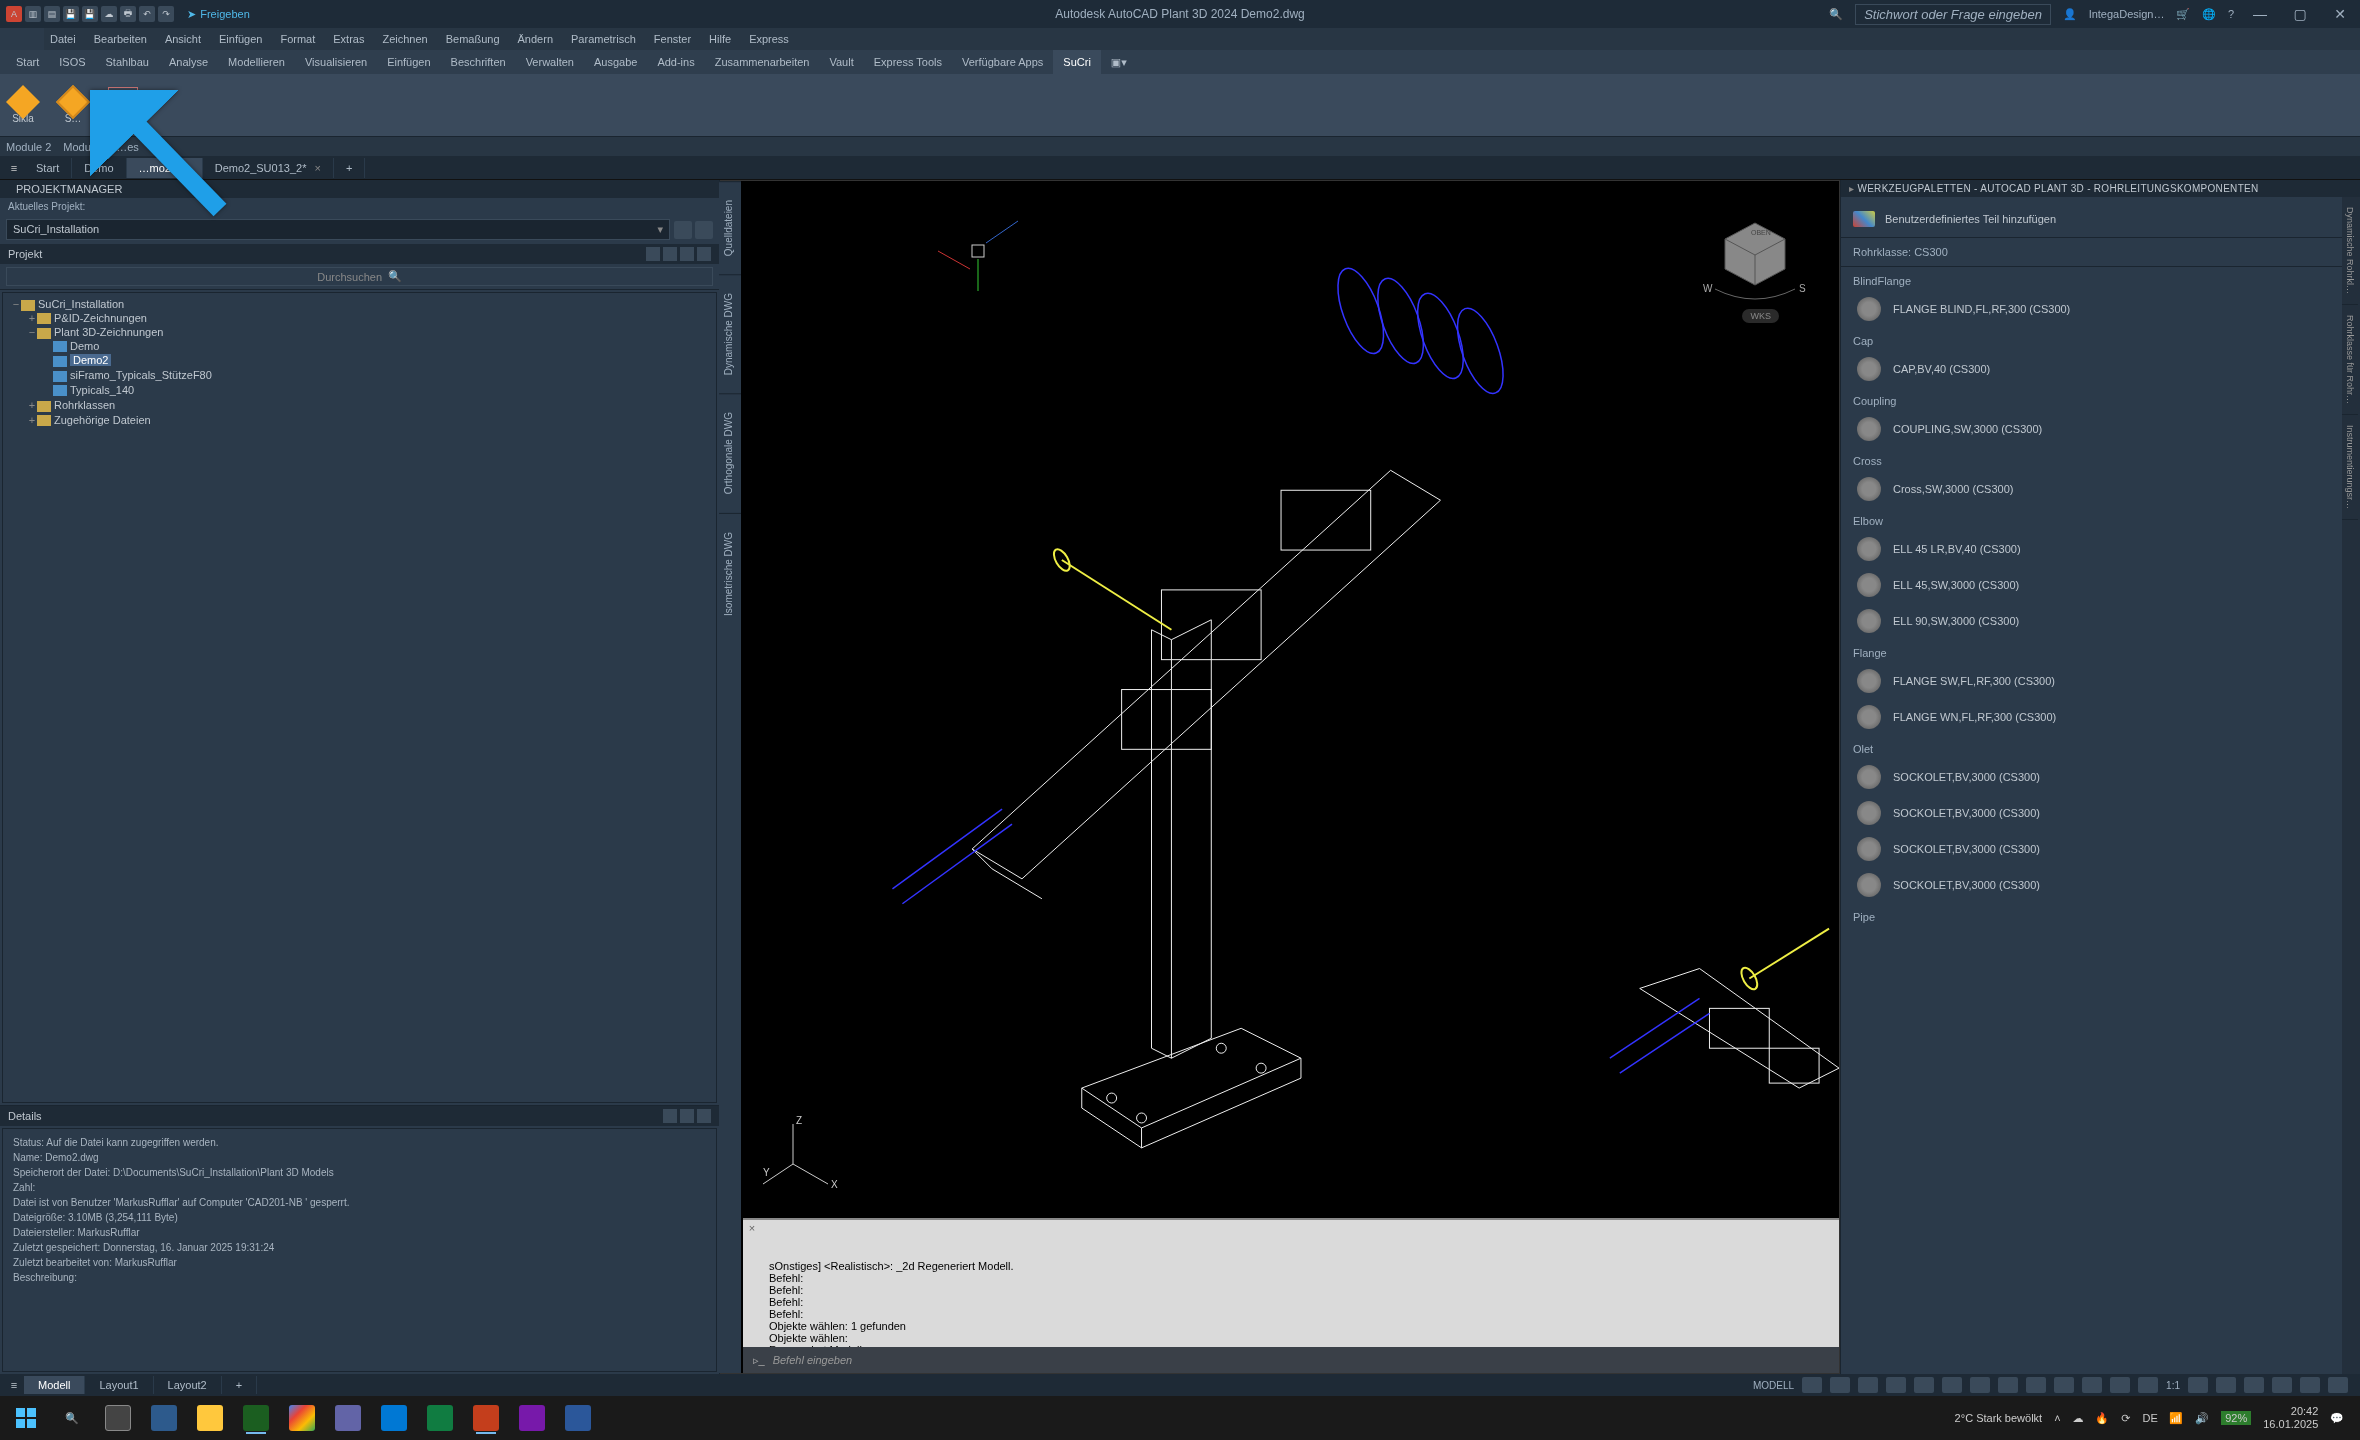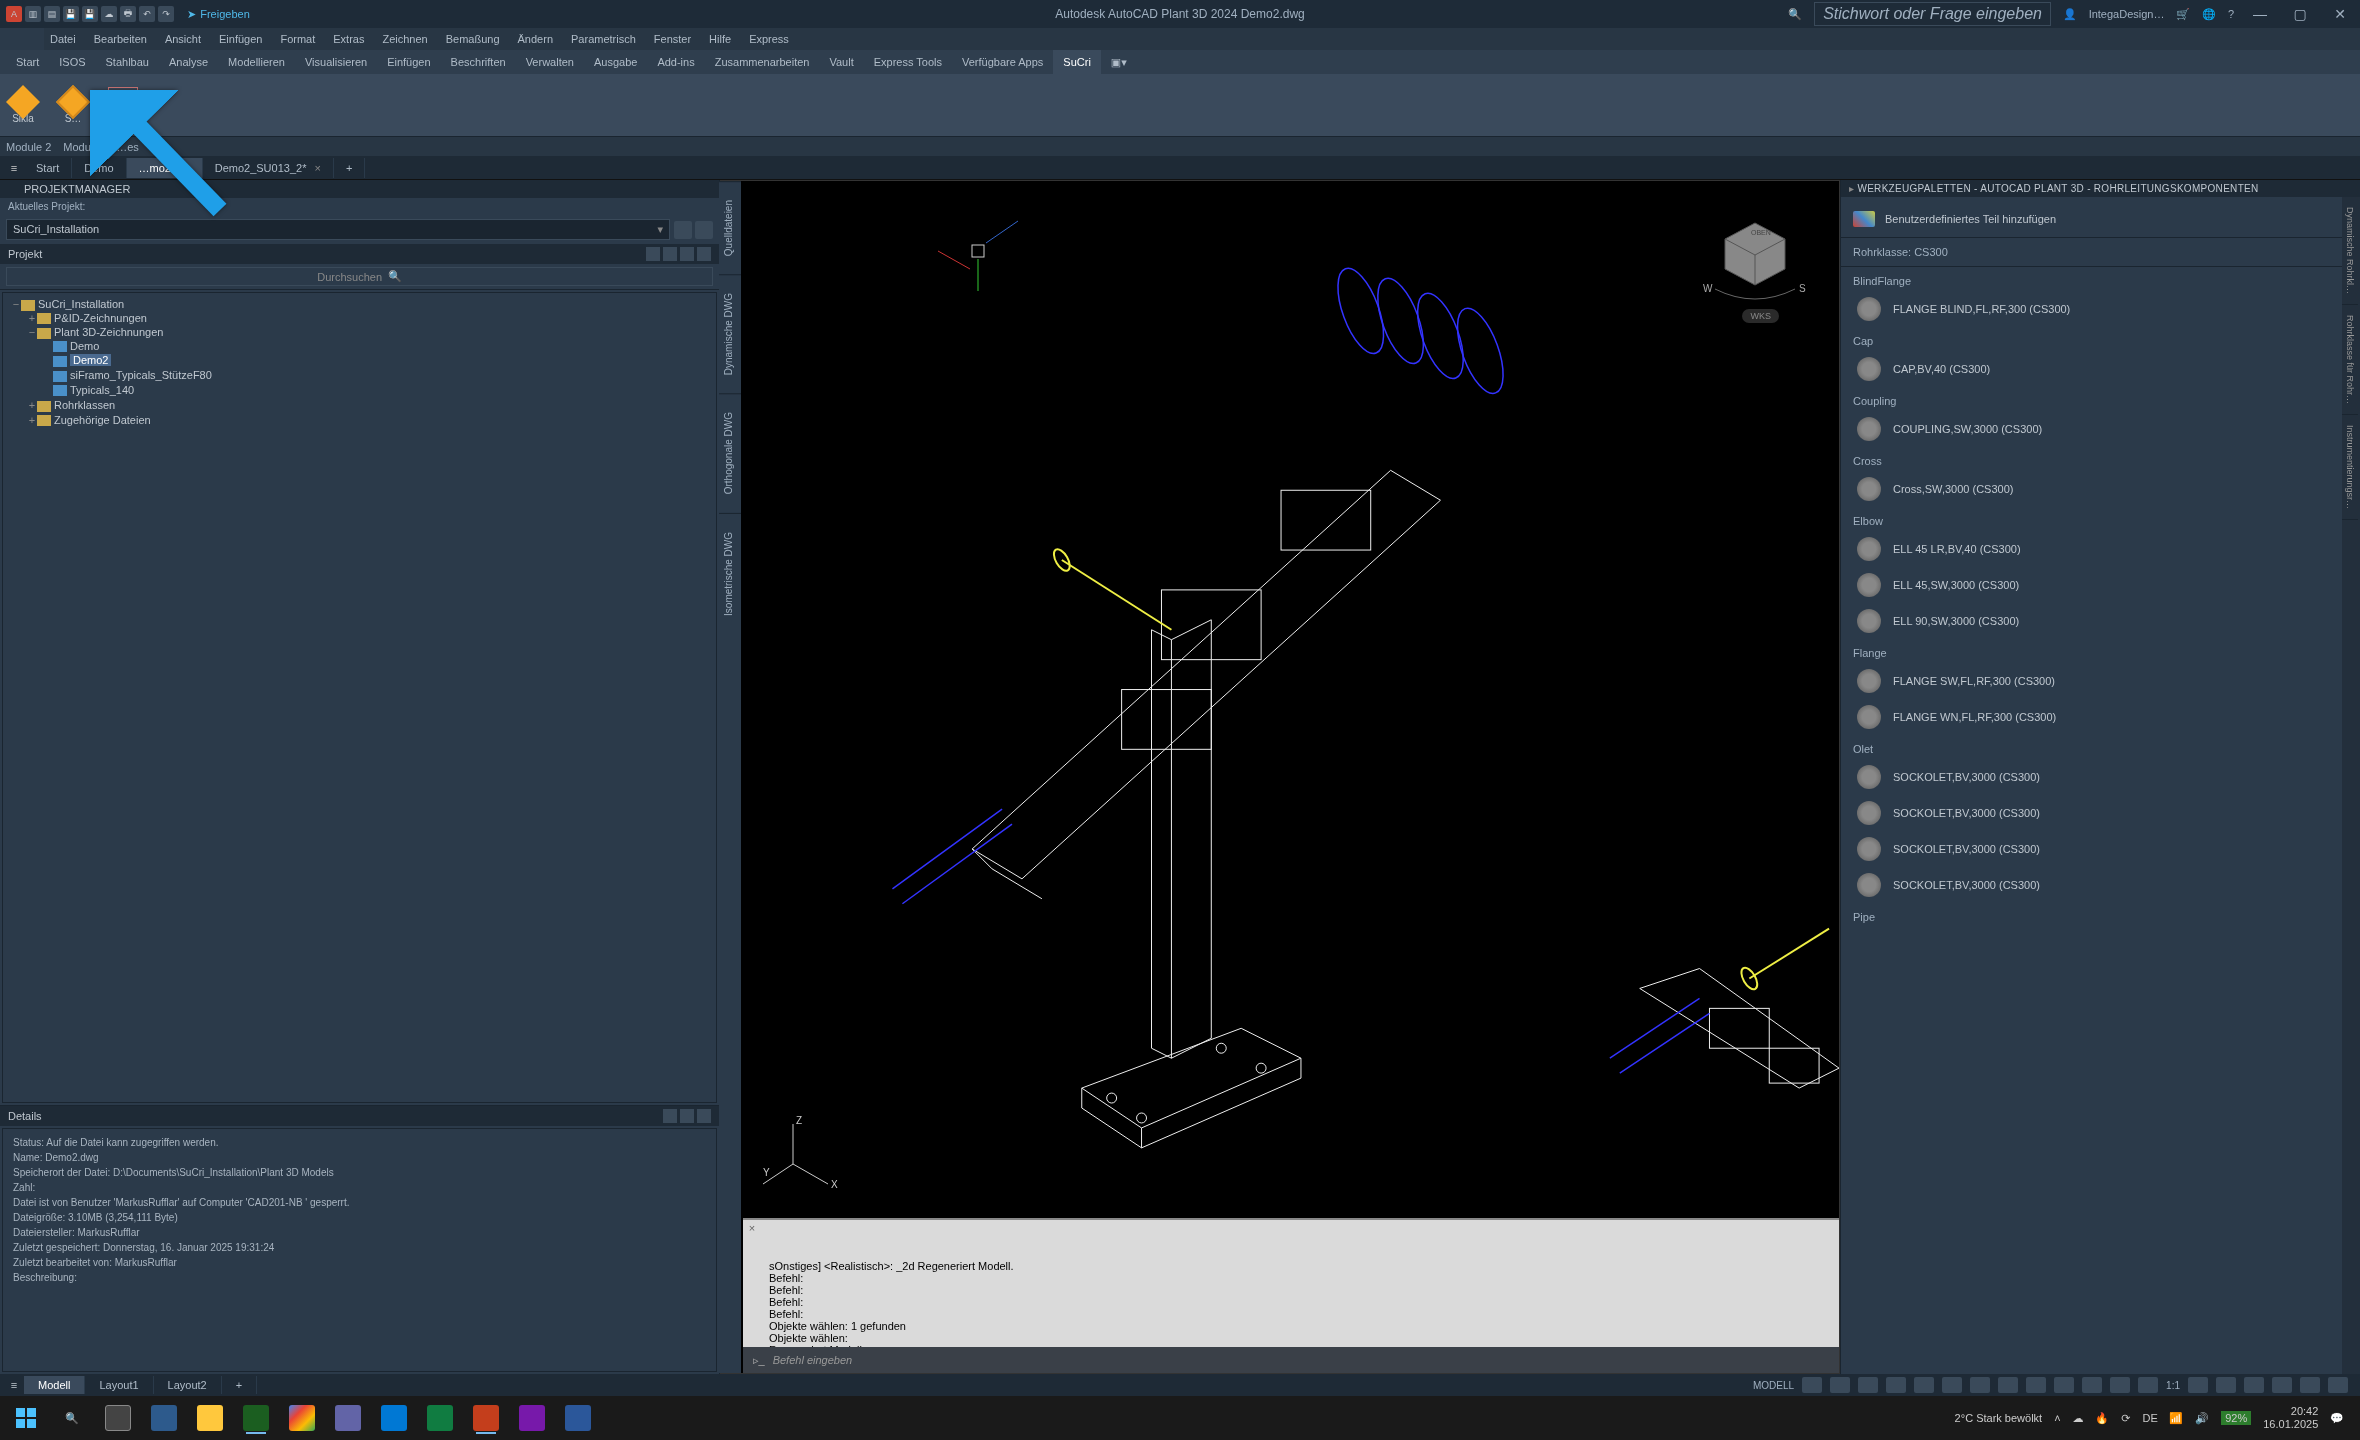--- a/index.html
+++ b/index.html
@@ -6,21 +6,21 @@
 body { background: #2b3a4a; color: #c0c8d0; font-size: 11px; overflow: hidden; width: 2360px; height: 1440px; position: relative; }
 
 
 .titlebar { height: 28px; background: #1e2b38; display: flex; align-items: center; padding: 0 6px; }
 .titlebar .qat { display: flex; gap: 3px; align-items: center; }
 .titlebar .qat .ico { width: 16px; height: 16px; background: #3a4a5a; border-radius: 2px; display: flex; align-items: center; justify-content: center; font-size: 9px; }
 .titlebar .qat .ico.red { background: #c43; }
 .titlebar .qat .share { color: #4fb8e8; margin-left: 10px; display: flex; align-items: center; gap: 4px; }
 .titlebar .title-center { position: absolute; left: 50%; transform: translateX(-50%); color: #a0b0c0; font-size: 12px; }
 .titlebar .right { margin-left: auto; display: flex; gap: 12px; align-items: center; color: #a0b0c0; }
-.titlebar .search-hint { font-style: italic; font-size: 16px; padding: 2px 8px; border: 1px solid #3a4a5a; }
+.titlebar .search-hint { font-style: italic; font-size: 13px; padding: 2px 8px; border: 1px solid #3a4a5a; }
 .titlebar .winbtn { width: 28px; text-align: center; font-size: 14px; }
 
 
 .menubar { height: 22px; background: #283644; display: flex; align-items: center; padding: 0 6px; gap: 18px; font-size: 11px; color: #b0bcc8; margin-left: 44px; }
 .menubar span { cursor: default; }
 
 
 .ribbon-tabs { height: 24px; background: #2f3e4e; display: flex; align-items: flex-end; padding: 0 6px; gap: 0; font-size: 11px; }
 .ribbon-tabs .rtab { padding: 4px 10px; color: #b0bcc8; height: 100%; display: flex; align-items: center; }
 .ribbon-tabs .rtab.active { background: #3a4a5c; color: #fff; }
@@ -45,21 +45,21 @@
 .doc-tabs .ham { width: 20px; text-align: center; color: #ccc; }
 .doc-tabs .dtab { padding: 4px 12px; color: #b0bcc8; border-right: 1px solid #2a3a4a; font-size: 11px; position: relative; }
 .doc-tabs .dtab.active { background: #3a4a5c; color: #fff; }
 .doc-tabs .dtab .x { margin-left: 8px; color: #888; }
 
 
 .main-area { display: flex; height: calc(100% - 28px - 22px - 24px - 62px - 20px - 24px - 22px - 44px); }
 
 
 .pm-panel { width: 720px; background: #2b3a4a; border-right: 1px solid #1a2530; display: flex; flex-direction: column; }
-.pm-title { background: #1e2a36; padding: 3px 24px; font-size: 11px; color: #c0c8d0; }
+.pm-title { background: #1e2a36; padding: 3px 16px; font-size: 11px; color: #c0c8d0; }
 .pm-cur { padding: 3px 8px; font-size: 10px; color: #a0b0c0; }
 .pm-combo-row { display: flex; padding: 4px 6px; gap: 4px; align-items: center; }
 .pm-combo { flex: 1; background: #1a2530; border: 1px solid #3a4a5a; padding: 3px 6px; color: #c0c8d0; display: flex; justify-content: space-between; }
 .pm-combo .chev { color: #888; }
 .pm-icons { display: flex; gap: 3px; }
 .pm-icons .i { width: 18px; height: 18px; background: #3a4a5a; border-radius: 2px; }
 
 .pm-section-hdr { background: #1e2a36; padding: 3px 8px; display: flex; justify-content: space-between; align-items: center; font-size: 11px; }
 .pm-section-hdr .tools { display: flex; gap: 3px; }
 .pm-section-hdr .tools .t { width: 14px; height: 14px; background: #3a4a5a; }

